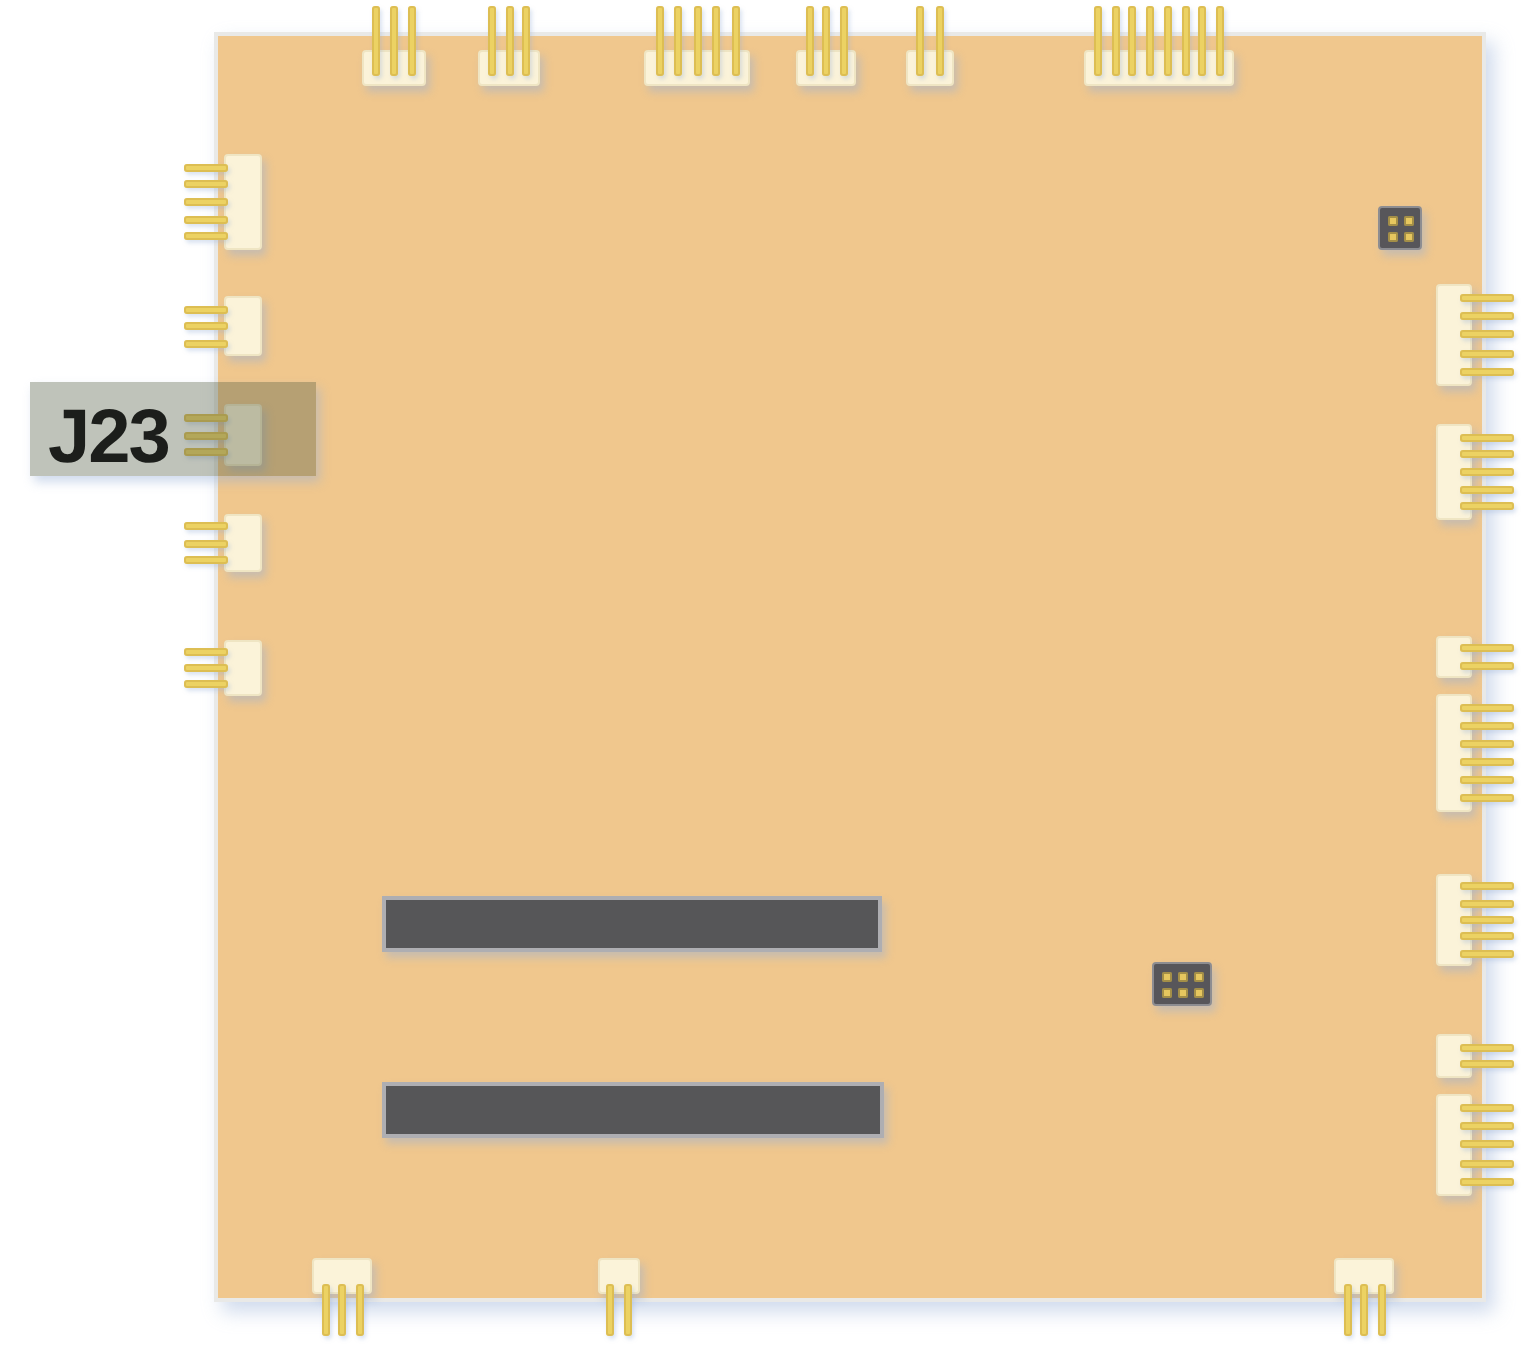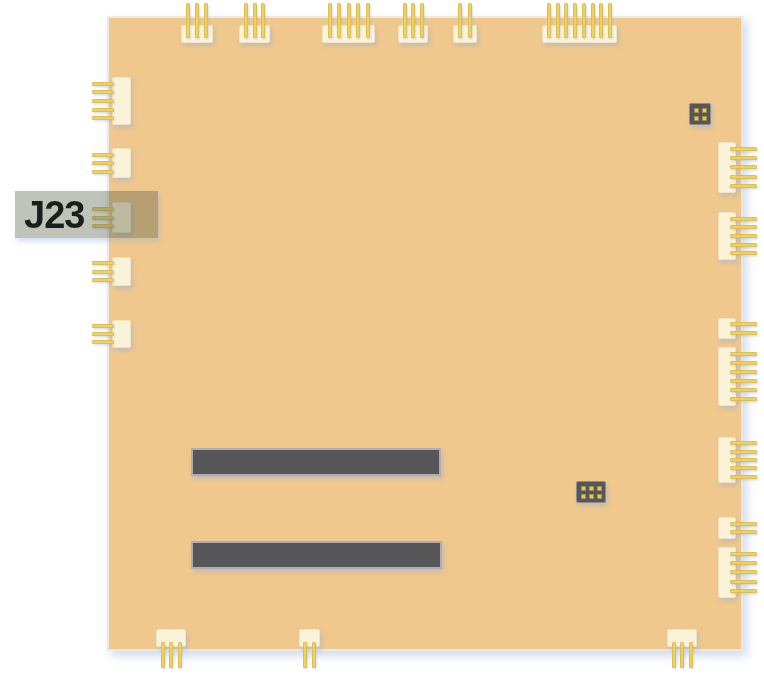--- a/index.html
+++ b/index.html
@@ -85,21 +85,21 @@
     border-radius: 1px;
     box-shadow: inset 0 0 0 1px rgba(40,40,30,0.35);
   }
 
   
   .label-box {
     position:absolute;
     background: var(--highlight);
     box-shadow: 2px 3px 5px var(--shadow);
     display:flex;
-    align-items:center;
+    align-items:flex-end;
     z-index: 5;
   }
   .label-text {
     color: var(--label-text);
     font-weight: bold;
     font-size: 38px;
     letter-spacing: -1px;
     padding-left: 9px;
     line-height: 1;
   }

